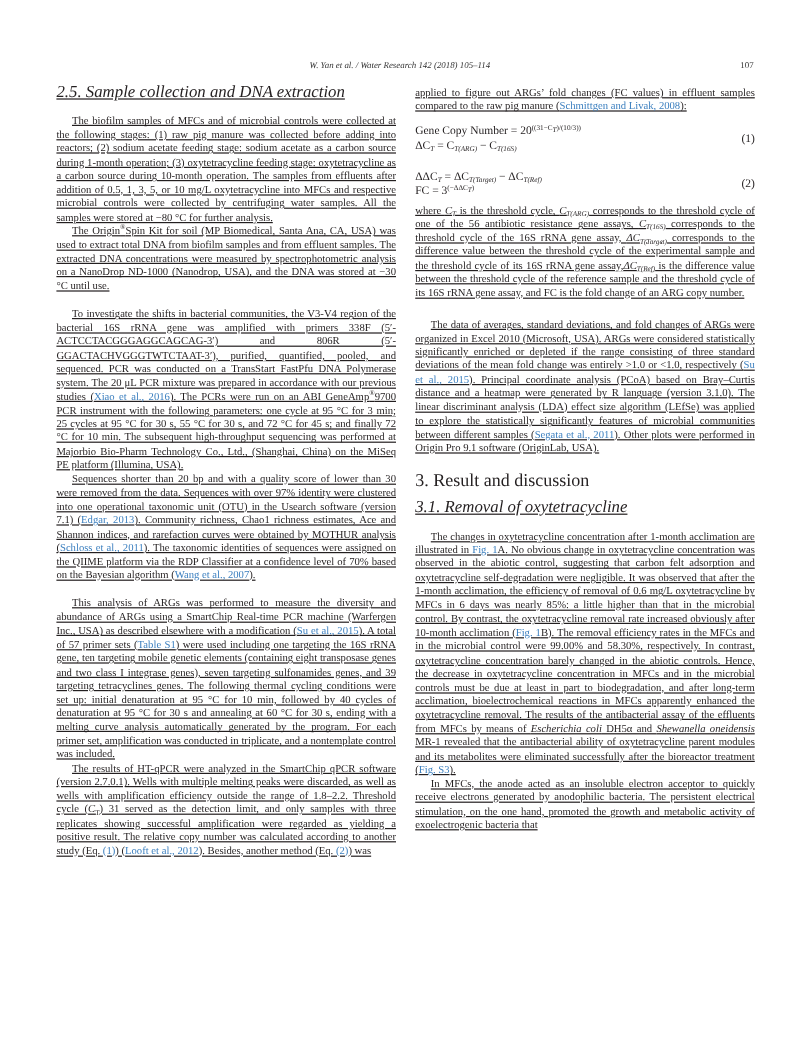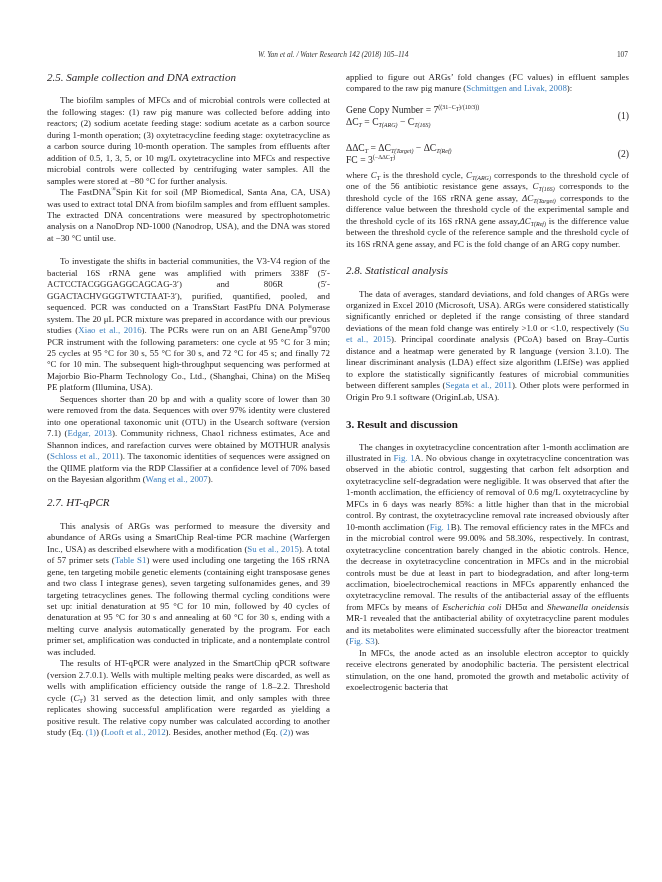--- a/index.html
+++ b/index.html
@@ -4,23 +4,23 @@
 <style>
   html, body { margin: 0; padding: 0; background: #ffffff; }
   body { width: 662px; height: 882px; position: relative; overflow: hidden;
          font-family: "Liberation Serif", serif; color: #231f20; }
   .header { position: absolute; top: 50px; left: 0; width: 662px; height: 12px; font-size: 7.4px; font-style: italic; color: #333; }
   .header .journal { position: absolute; left: 258px; top: 0; }
   .header .page { position: absolute; right: 34px; top: 0; font-style: normal; }
   .col { position: absolute; top: 72px; width: 283px; font-size: 8.9px; line-height: 11.45px; }
   .col.left { left: 47px; }
   .col.right { left: 346px; }
-  .sec-title { font-style: italic; font-size: 11px; margin: 0 0 12px 0; line-height: 11.45px; }
-  .sec-title-bold { font-weight: bold; font-size: 11px; margin: 0 0 11px 0; line-height: 11.45px; }
-  p { margin: 0; text-align: justify; text-indent: 13px; hyphens: none; }
+  .sec-title { font-style: italic; font-size: 14px; margin: 0 0 12px 0; line-height: 11.45px; text-decoration: underline; }
+  .sec-title-bold { font-weight: normal; font-size: 15px; margin: 0 0 11px 0; line-height: 11.45px; }
+  p { margin: 0; text-align: justify; text-indent: 13px; hyphens: none; text-decoration: underline; }
   p.noindent { text-indent: 0; }
   .gap { height: 12px; }
   .link { color: #3b7fbf; }
   i, .it { font-style: italic; }
   sup { font-size: 6px; line-height: 0; vertical-align: 4px; }
   sub { font-size: 6px; line-height: 0; vertical-align: -2px; }
   .eq { position: relative; height: 26px; margin: 9px 0 0 0; font-size: 9.6px; line-height: 12px; }
   .eq .num { position: absolute; right: 0; top: 6px; }
   .eq .line { white-space: nowrap; }
 </style>
@@ -29,50 +29,49 @@
 
 <div class="header">
   <span class="journal">W. Yan et al. / Water Research 142 (2018) 105–114</span>
   <span class="page">107</span>
 </div>
 
 <div class="col left">
 
   <div class="sec-title">2.5.  Sample collection and DNA extraction</div>
   <p>The biofilm samples of MFCs and of microbial controls were collected at the following stages: (1) raw pig manure was collected before adding into reactors; (2) sodium acetate feeding stage: sodium acetate as a carbon source during 1-month operation; (3) oxytetracycline feeding stage: oxytetracycline as a carbon source during 10-month operation. The samples from effluents after addition of 0.5, 1, 3, 5, or 10 mg/L oxytetracycline into MFCs and respective microbial controls were collected by centrifuging water samples. All the samples were stored at −80 °C for further analysis.</p>
-  <p><span>The FastDNA</span><sup>®</sup><span>Spin Kit for soil (MP Biomedical, Santa Ana, CA, USA) was used to extract total DNA from biofilm samples and from effluent samples. The extracted DNA concentrations were measured by spectrophotometric analysis on a NanoDrop ND-1000 (Nanodrop, USA), and the DNA was stored at −30 °C until use.</span></p>
+  <p><span>The Origin</span><sup>®</sup><span>Spin Kit for soil (MP Biomedical, Santa Ana, CA, USA) was used to extract total DNA from biofilm samples and from effluent samples. The extracted DNA concentrations were measured by spectrophotometric analysis on a NanoDrop ND-1000 (Nanodrop, USA), and the DNA was stored at −30 °C until use.</span></p>
 
   <div class="gap"></div>
   <p><span>To investigate the shifts in bacterial communities, the V3-V4 region of the bacterial 16S rRNA gene was amplified with primers 338F (5′-ACTCCTACGGGAGGCAGCAG-3′) and 806R (5′-GGACTACHVGGGTWTCTAAT-3′), purified, quantified, pooled, and sequenced. PCR was conducted on a TransStart FastPfu DNA Polymerase system. The 20 μL PCR mixture was prepared in accordance with our previous studies (</span><a class="link">Xiao et al., 2016</a><span>). The PCRs were run on an ABI GeneAmp</span><sup>®</sup><span>9700 PCR instrument with the following parameters: one cycle at 95 °C for 3 min; 25 cycles at 95 °C for 30 s, 55 °C for 30 s, and 72 °C for 45 s; and finally 72 °C for 10 min. The subsequent high-throughput sequencing was performed at Majorbio Bio-Pharm Technology Co., Ltd., (Shanghai, China) on the MiSeq PE platform (Illumina, USA).</span></p>
   <p><span>Sequences shorter than 20 bp and with a quality score of lower than 30 were removed from the data. Sequences with over 97% identity were clustered into one operational taxonomic unit (OTU) in the Usearch software (version 7.1) (</span><a class="link">Edgar, 2013</a><span>). Community richness, Chao1 richness estimates, Ace and Shannon indices, and rarefaction curves were obtained by MOTHUR analysis (</span><a class="link">Schloss et al., 2011</a><span>). The taxonomic identities of sequences were assigned on the QIIME platform via the RDP Classifier at a confidence level of 70% based on the Bayesian algorithm (</span><a class="link">Wang et al., 2007</a><span>).</span></p>
 
   <div class="gap"></div>
-  <div class="sec-title">2.7.  HT-qPCR</div>
   <p><span>This analysis of ARGs was performed to measure the diversity and abundance of ARGs using a SmartChip Real-time PCR machine (Warfergen Inc., USA) as described elsewhere with a modification (</span><a class="link">Su et al., 2015</a><span>). A total of 57 primer sets (</span><a class="link">Table S1</a><span>) were used including one targeting the 16S rRNA gene, ten targeting mobile genetic elements (containing eight transposase genes and two class I integrase genes), seven targeting sulfonamides genes, and 39 targeting tetracyclines genes. The following thermal cycling conditions were set up: initial denaturation at 95 °C for 10 min, followed by 40 cycles of denaturation at 95 °C for 30 s and annealing at 60 °C for 30 s, ending with a melting curve analysis automatically generated by the program. For each primer set, amplification was conducted in triplicate, and a nontemplate control was included.</span></p>
   <p><span>The results of HT-qPCR were analyzed in the SmartChip qPCR software (version 2.7.0.1). Wells with multiple melting peaks were discarded, as well as wells with amplification efficiency outside the range of 1.8–2.2. Threshold cycle (</span><i>C</i><sub>T</sub><span>) 31 served as the detection limit, and only samples with three replicates showing successful amplification were regarded as yielding a positive result. The relative copy number was calculated according to another study (Eq. </span><a class="link">(1)</a><span>) (</span><a class="link">Looft et al., 2012</a><span>). Besides, another method (Eq. </span><a class="link">(2)</a><span>) was</span></p>
 </div>
 
 <div class="col right">
   <p class="noindent"><span>applied to figure out ARGs’ fold changes (FC values) in effluent samples compared to the raw pig manure (</span><a class="link">Schmittgen and Livak, 2008</a><span>):</span></p>
 
   <div class="eq">
-    <div class="line"><span>Gene Copy Number = 7</span><sup><span>((31−C</span><sub class="it">T</sub><span>)/(10/3))</span></sup></div>
+    <div class="line"><span>Gene Copy Number = 20</span><sup><span>((31−C</span><sub class="it">T</sub><span>)/(10/3))</span></sup></div>
     <div class="line"><span>ΔC</span><sub class="it">T</sub><span> = C</span><sub class="it">T(ARG)</sub><span> − C</span><sub class="it">T(16S)</sub></div>
     <span class="num">(1)</span>
   </div>
 
   <div class="eq" style="margin-top:12px;">
     <div class="line"><span>ΔΔC</span><sub class="it">T</sub><span> = ΔC</span><sub class="it">T(Target)</sub><span> − ΔC</span><sub class="it">T(Ref)</sub></div>
     <div class="line"><span>FC = 3</span><sup><span>(−ΔΔC</span><sub class="it">T</sub><span>)</span></sup></div>
     <span class="num">(2)</span>
   </div>
 
   <p class="noindent" style="margin-top:2px;"><span>where </span><i>C</i><sub class="it">T</sub><span> is the threshold cycle, </span><i>C</i><sub class="it">T(ARG)</sub><span> corresponds to the threshold cycle of one of the 56 antibiotic resistance gene assays, </span><i>C</i><sub class="it">T(16S)</sub><span> corresponds to the threshold cycle of the 16S rRNA gene assay, </span><i>ΔC</i><sub class="it">T(Target)</sub><span> corresponds to the difference value between the threshold cycle of the experimental sample and the threshold cycle of its 16S rRNA gene assay,</span><i>ΔC</i><sub class="it">T(Ref)</sub><span> is the difference value between the threshold cycle of the reference sample and the threshold cycle of its 16S rRNA gene assay, and FC is the fold change of an ARG copy number.</span></p>
 
   <div class="gap" style="height:15px;"></div>
-  <div class="sec-title">2.8.  Statistical analysis</div>
   <p><span>The data of averages, standard deviations, and fold changes of ARGs were organized in Excel 2010 (Microsoft, USA). ARGs were considered statistically significantly enriched or depleted if the range consisting of three standard deviations of the mean fold change was entirely &gt;1.0 or &lt;1.0, respectively (</span><a class="link">Su et al., 2015</a><span>). Principal coordinate analysis (PCoA) based on Bray–Curtis distance and a heatmap were generated by R language (version 3.1.0). The linear discriminant analysis (LDA) effect size algorithm (LEfSe) was applied to explore the statistically significantly features of microbial communities between different samples (</span><a class="link">Segata et al., 2011</a><span>). Other plots were performed in Origin Pro 9.1 software (OriginLab, USA).</span></p>
 
   <div class="gap" style="height:16px;"></div>
   <div class="sec-title-bold">3.  Result and discussion</div>
+  <div class="sec-title">3.1.  Removal of oxytetracycline</div>
   <p><span>The changes in oxytetracycline concentration after 1-month acclimation are illustrated in </span><a class="link">Fig. 1</a><span>A. No obvious change in oxytetracycline concentration was observed in the abiotic control, suggesting that carbon felt adsorption and oxytetracycline self-degradation were negligible. It was observed that after the 1-month acclimation, the efficiency of removal of 0.6 mg/L oxytetracycline by MFCs in 6 days was nearly 85%: a little higher than that in the microbial control. By contrast, the oxytetracycline removal rate increased obviously after 10-month acclimation (</span><a class="link">Fig. 1</a><span>B). The removal efficiency rates in the MFCs and in the microbial control were 99.00% and 58.30%, respectively. In contrast, oxytetracycline concentration barely changed in the abiotic controls. Hence, the decrease in oxytetracycline concentration in MFCs and in the microbial controls must be due at least in part to biodegradation, and after long-term acclimation, bioelectrochemical reactions in MFCs apparently enhanced the oxytetracycline removal. The results of the antibacterial assay of the effluents from MFCs by means of </span><i>Escherichia coli</i><span> DH5α and </span><i>Shewanella oneidensis</i><span> MR-1 revealed that the antibacterial ability of oxytetracycline parent modules and its metabolites were eliminated successfully after the bioreactor treatment (</span><a class="link">Fig. S3</a><span>).</span></p>
   <p>In MFCs, the anode acted as an insoluble electron acceptor to quickly receive electrons generated by anodophilic bacteria. The persistent electrical stimulation, on the one hand, promoted the growth and metabolic activity of exoelectrogenic bacteria that</p>
 </div>
 
 </body></html>

